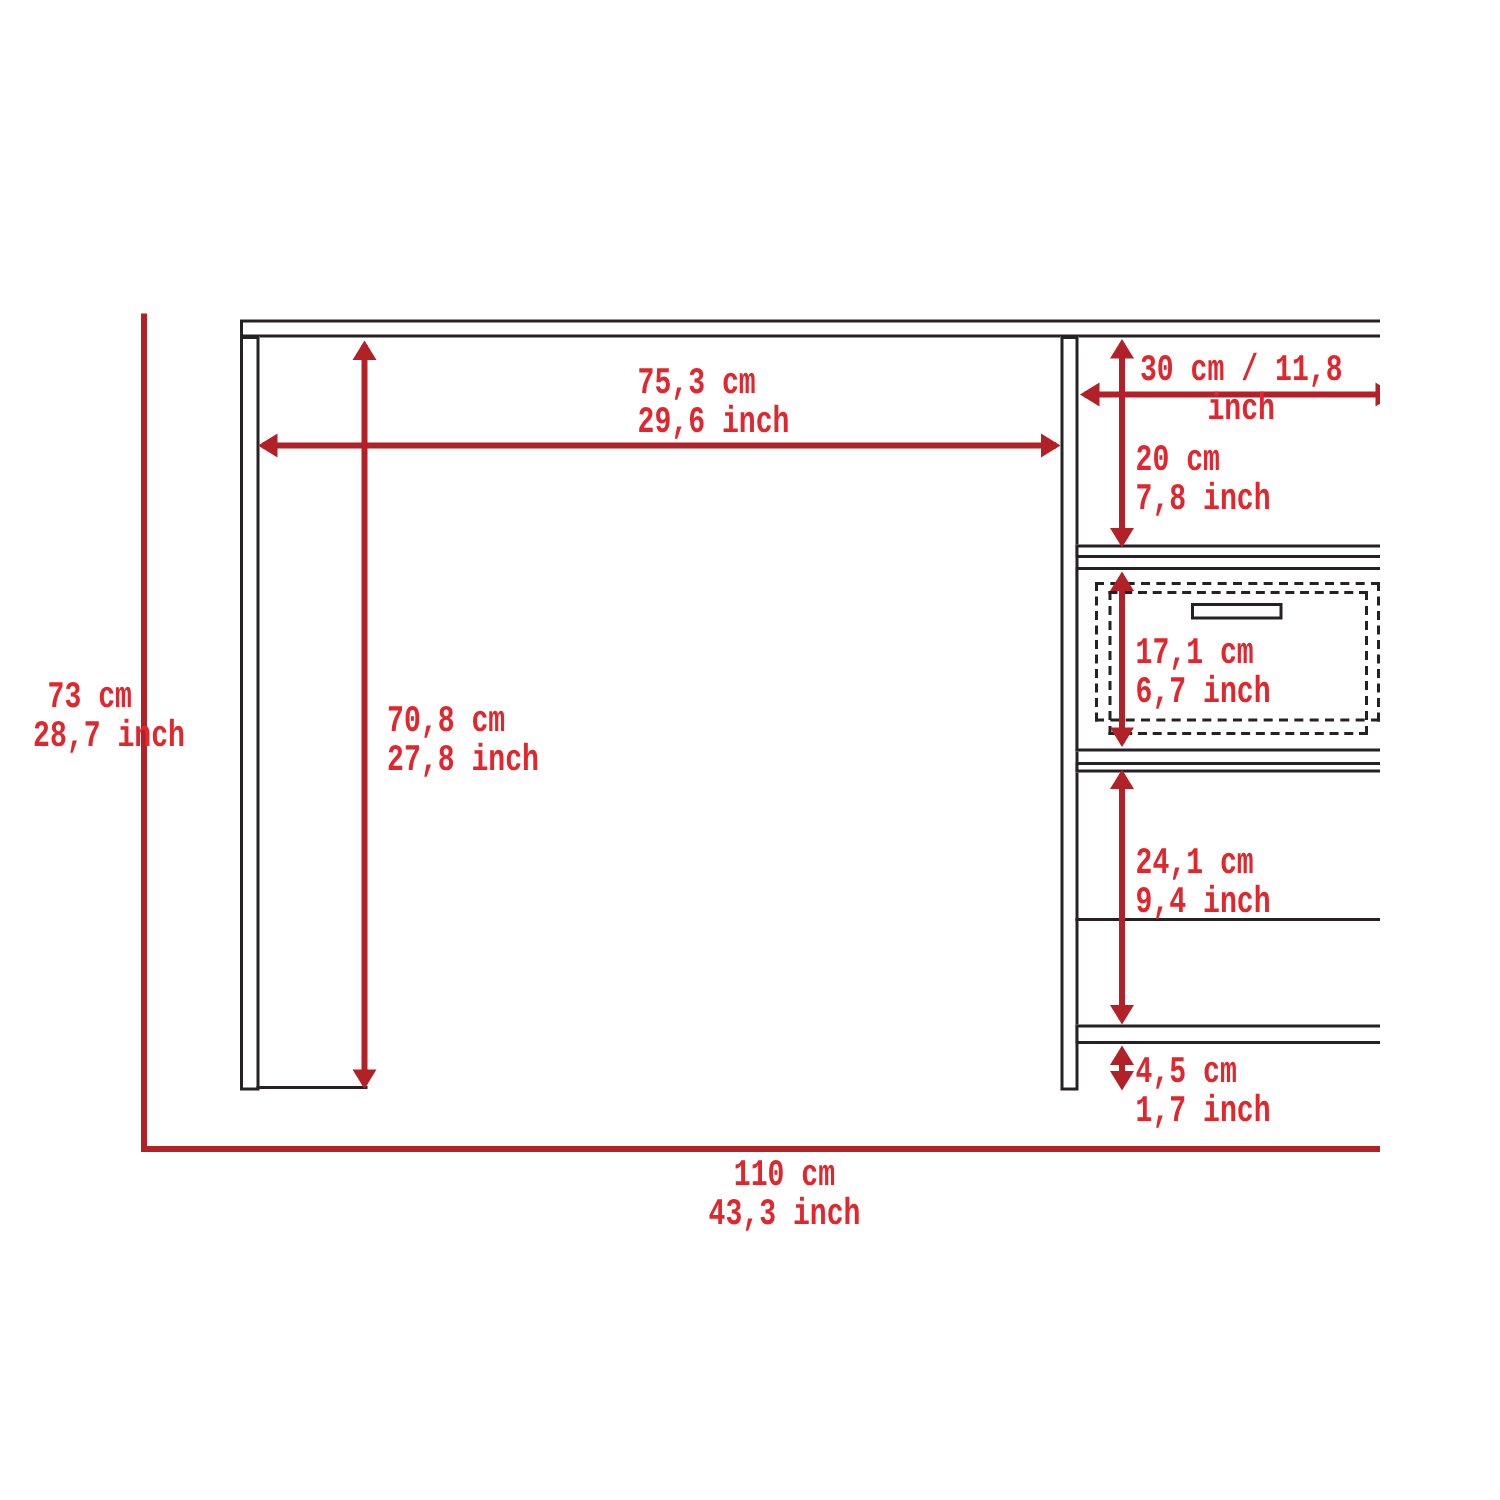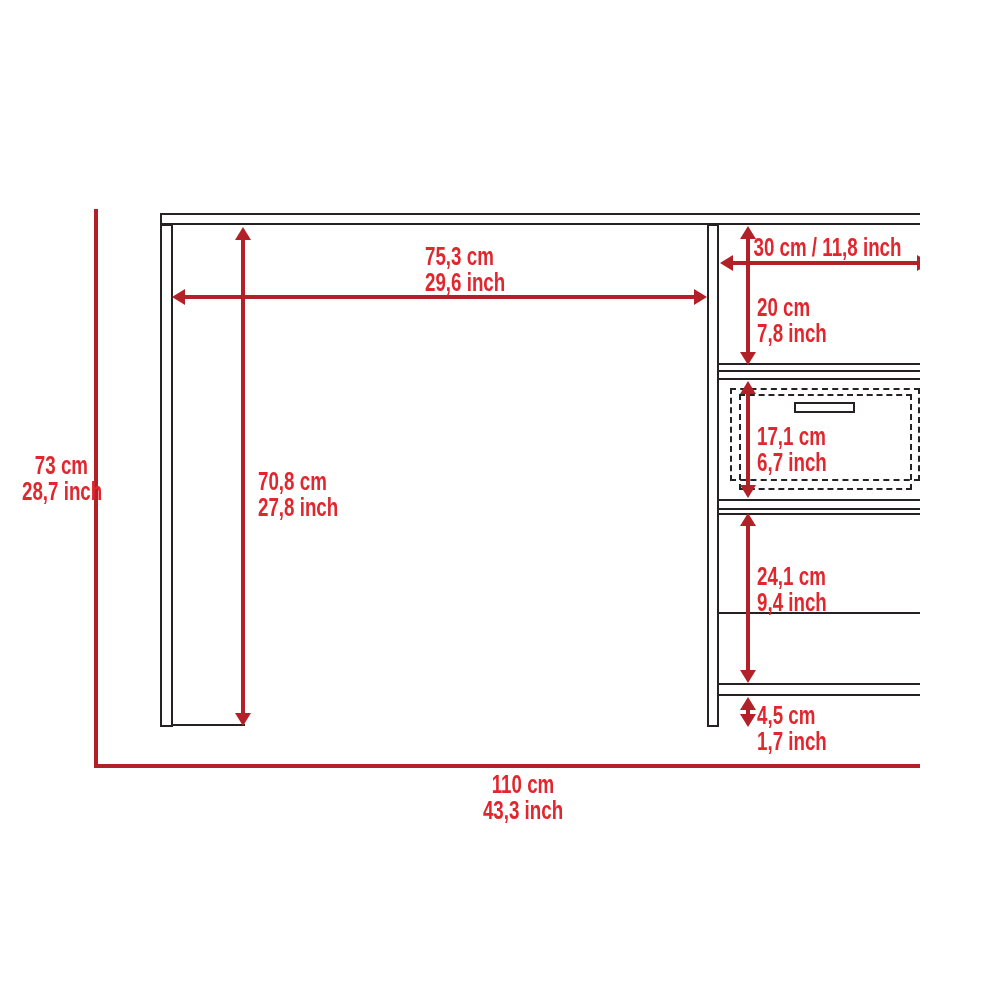--- a/index.html
+++ b/index.html
@@ -4,21 +4,21 @@
 <style>
   :root{
     --line:#b22127;      
     --txt:#e0272e;       
     --ink:#262223;       
     --bg:#ffffff;
   }
   html,body{margin:0;padding:0;background:var(--bg);}
   #stage{
     position:relative;width:920px;height:1000px;background:var(--bg);
-    overflow:hidden;font-family:Liberation Sans, sans-serif;
+    overflow:hidden;font-family:Liberation Mono, monospace;
   }
   
   .part{position:absolute;box-sizing:border-box;border:2px solid var(--ink);background:var(--bg);}
   .lineblk{position:absolute;background:var(--ink);}
   .dashed{position:absolute;box-sizing:border-box;border:2px dashed var(--ink);background:transparent;}
   
   .redline{position:absolute;background:var(--line);}
   
   .vdim{position:absolute;width:16px;}
   .vdim .shaft{position:absolute;left:6px;width:4px;top:3px;bottom:3px;background:var(--line);}

